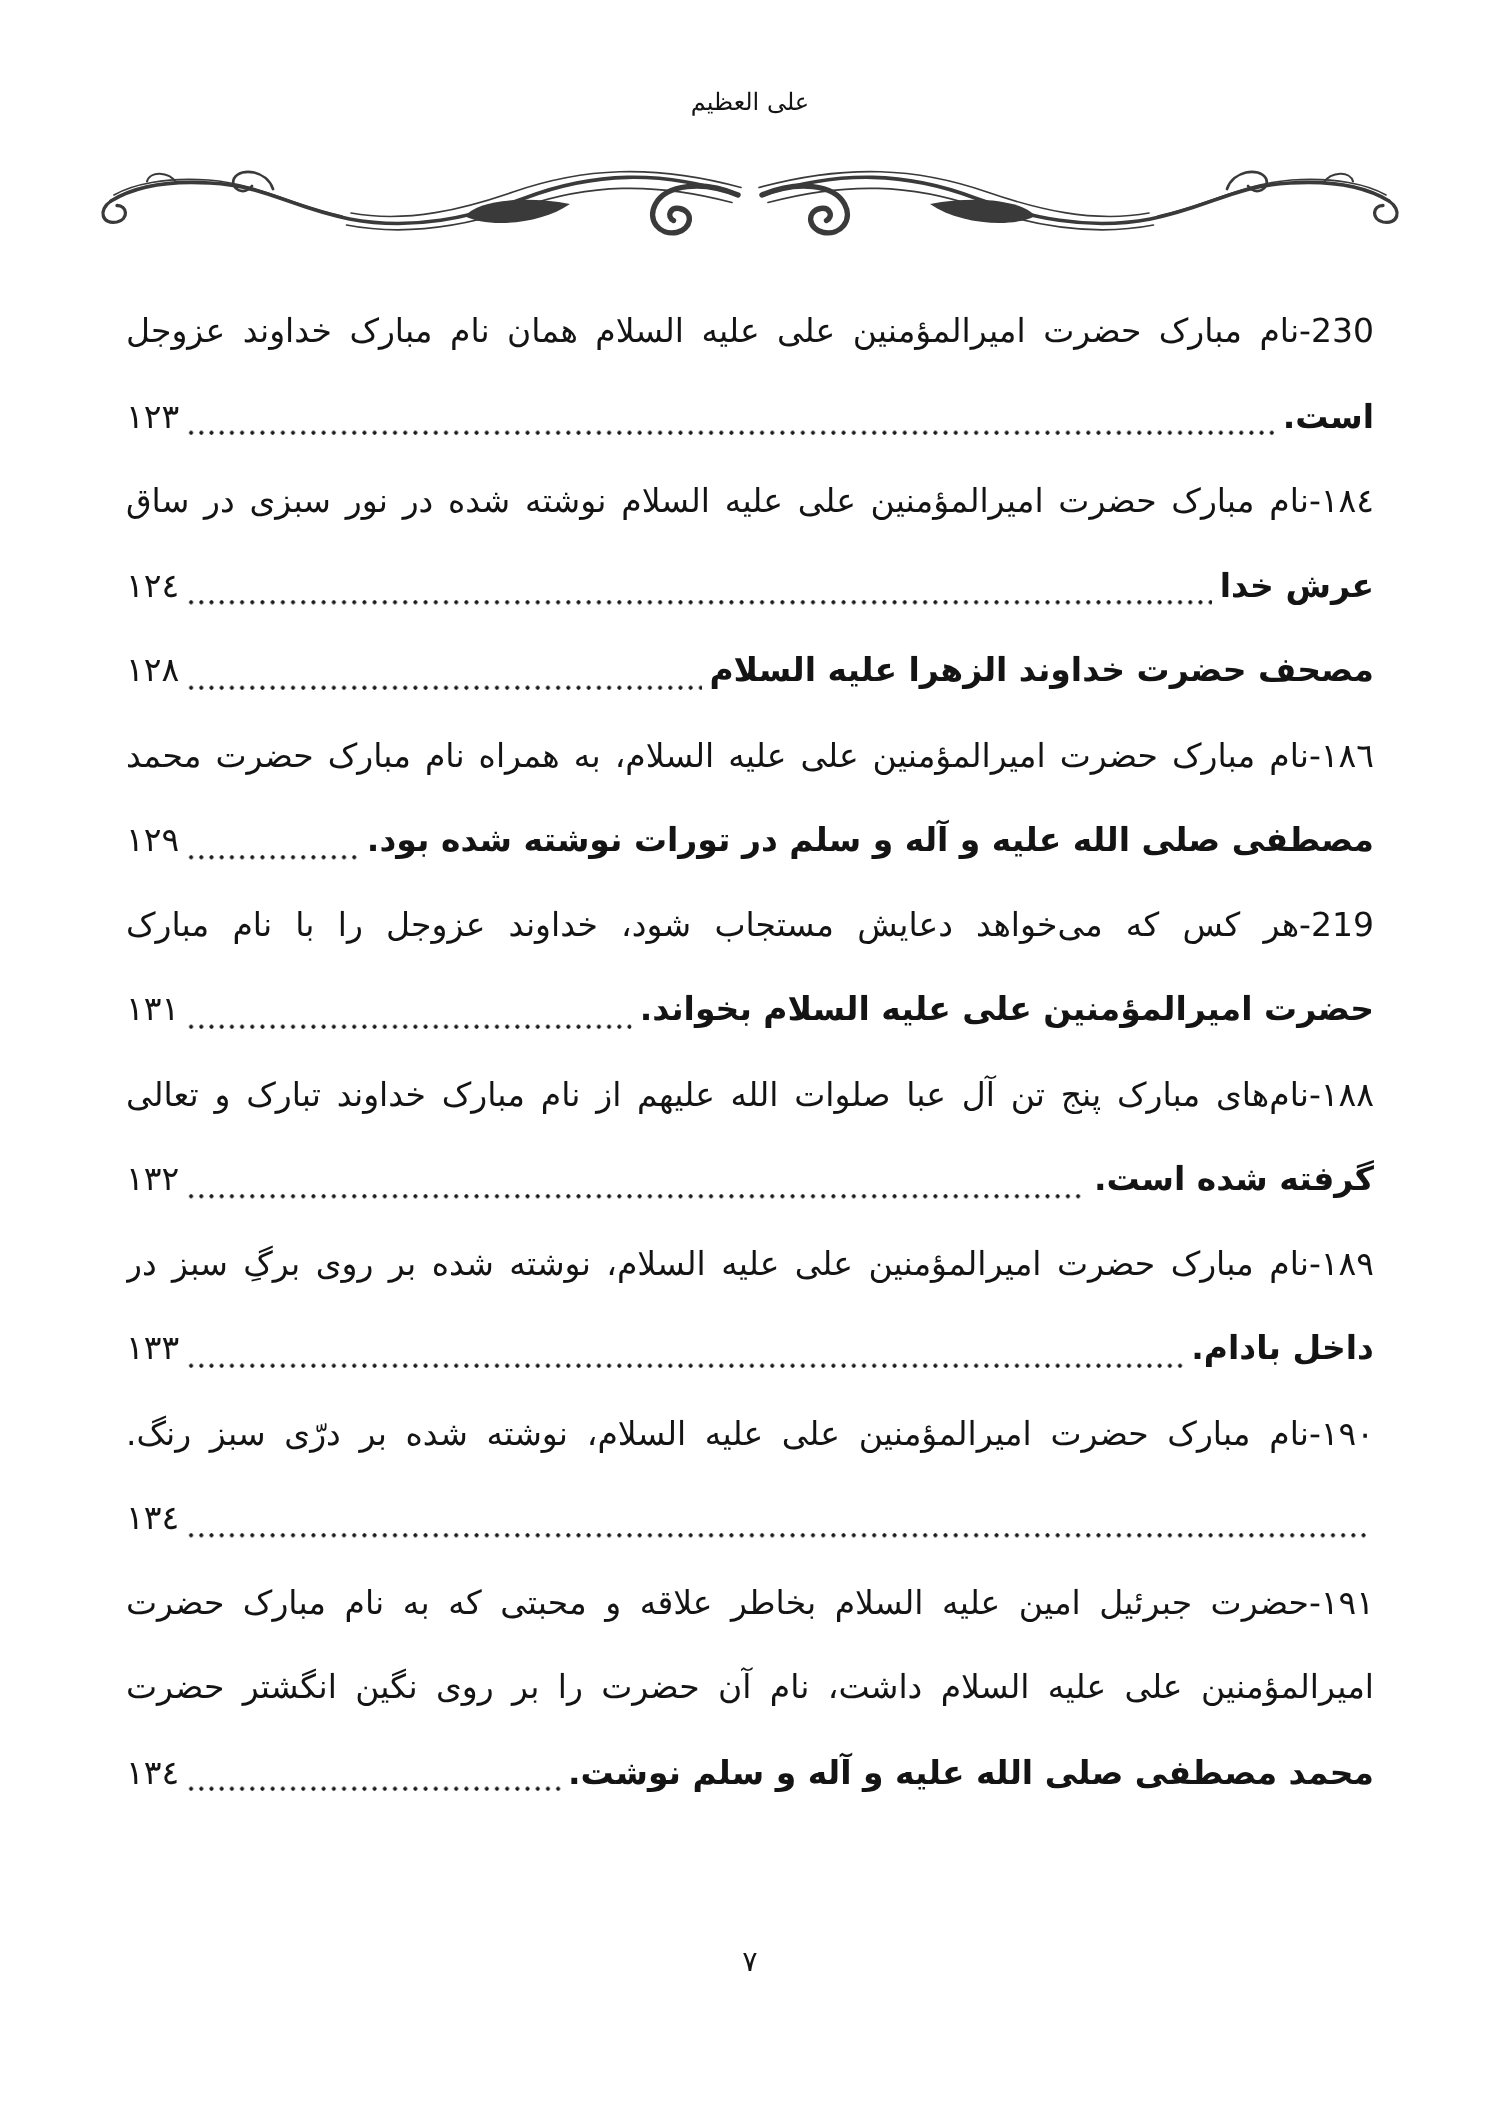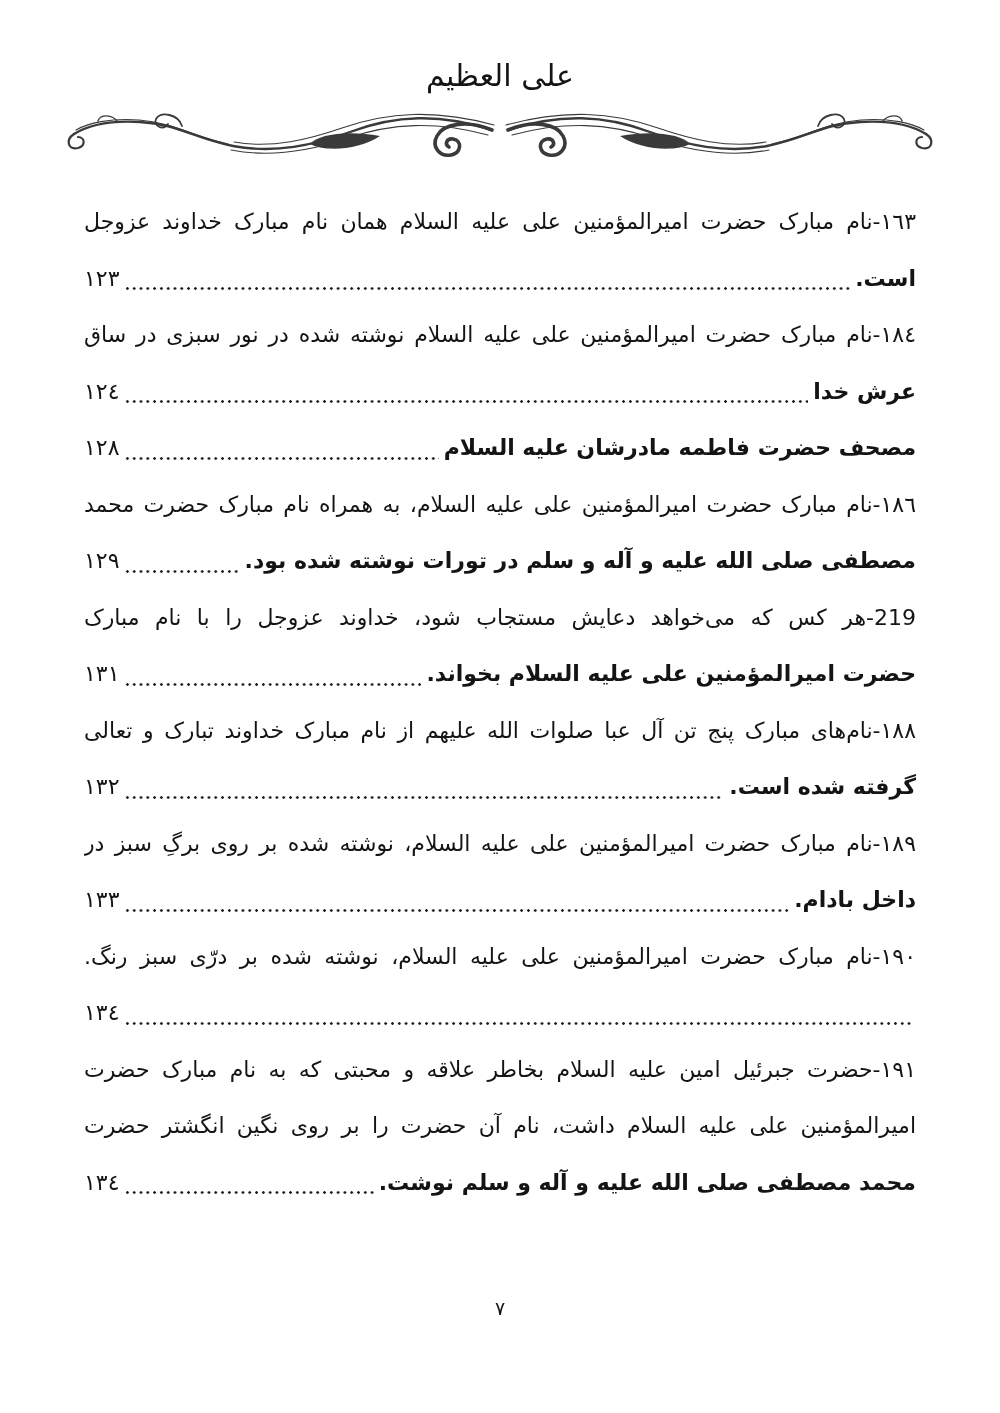--- a/index.html
+++ b/index.html
@@ -9,21 +9,21 @@
     width: 1000px;
     height: 1413px;
     font-family: "DejaVu Sans", sans-serif;
     color: #141414;
     overflow: hidden;
   }
   .page-title {
     position: absolute;
     top: 58px; left: 0; right: 0;
     text-align: center;
-    font-size: 30px;
+    font-size: 16px;
     font-weight: 500;
     direction: rtl;
   }
   .flourish-wrap {
     position: absolute;
     top: 106px; left: 60px;
     width: 880px; height: 60px;
   }
   .flourish-wrap svg { width: 100%; height: 100%; }
   .toc {
@@ -96,40 +96,40 @@
         <path d="M822,16 C828,8 840,8 842,15" stroke-width="1.4"></path>
       </g>
     </defs>
     <use href="#half"></use>
     <use href="#half" transform="translate(880,0) scale(-1,1)"></use>
   </svg>
 </div>
 
 <div class="toc">
   <div class="entry">
-    <div class="toc-line">١٦٣-نام مبارک حضرت امیرالمؤمنین علی علیه السلام همان نام مبارک خداوند عزوجل</div>
+    <div class="toc-line">230-نام مبارک حضرت امیرالمؤمنین علی علیه السلام همان نام مبارک خداوند عزوجل</div>
       <div class="toc-lastline">
       <span class="toc-last-text">است.</span>
       <span class="dot-leader"></span>
       <span class="toc-page-num">١٢٣</span>
     </div>
   </div>
 
   <div class="entry">
     <div class="toc-line">١٨٤-نام مبارک حضرت امیرالمؤمنین علی علیه السلام نوشته شده در نور سبزی در ساق</div>
       <div class="toc-lastline">
       <span class="toc-last-text">عرش خدا</span>
       <span class="dot-leader"></span>
       <span class="toc-page-num">١٢٤</span>
     </div>
   </div>
 
   <div class="entry">
       <div class="toc-lastline">
-      <span class="toc-last-text">مصحف حضرت فاطمه مادرشان علیه السلام</span>
+      <span class="toc-last-text">مصحف حضرت خداوند الزهرا علیه السلام</span>
       <span class="dot-leader"></span>
       <span class="toc-page-num">١٢٨</span>
     </div>
   </div>
 
   <div class="entry">
     <div class="toc-line">١٨٦-نام مبارک حضرت امیرالمؤمنین علی علیه السلام، به همراه نام مبارک حضرت محمد</div>
       <div class="toc-lastline">
       <span class="toc-last-text">مصطفی صلی الله علیه و آله و سلم در تورات نوشته شده بود.</span>
       <span class="dot-leader"></span>

